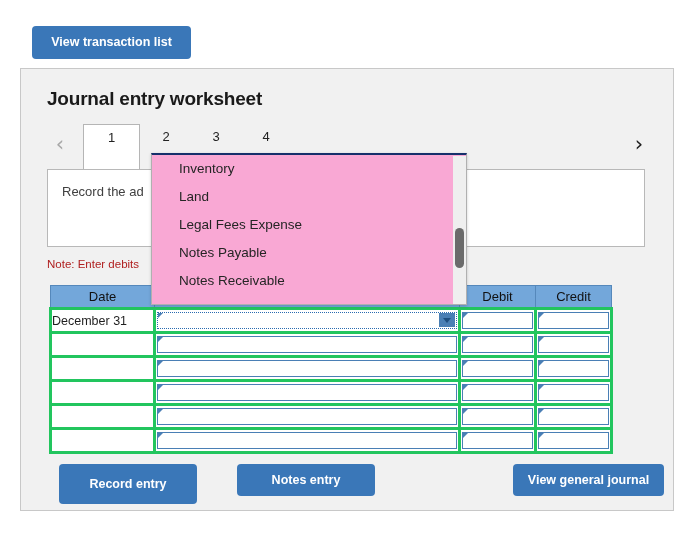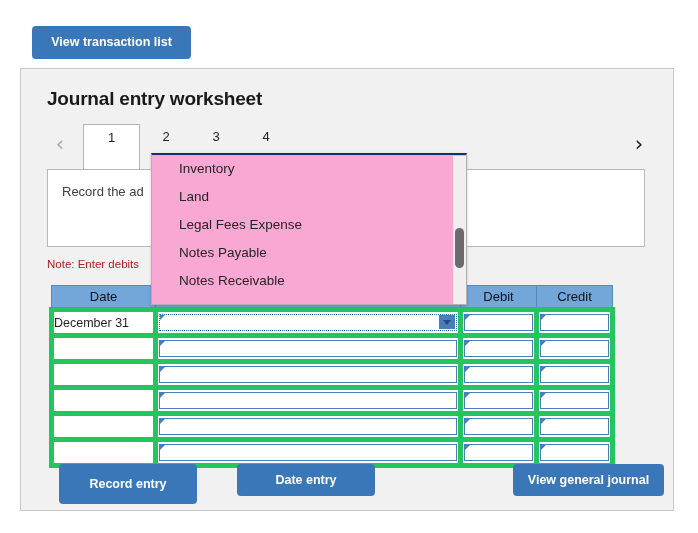--- a/index.html
+++ b/index.html
@@ -150,21 +150,21 @@
     background: #73a7da;
     border: 1px solid #5588bb;
     color: #111111;
     font-size: 13px;
     font-weight: normal;
     height: 21px;
     padding: 0;
     text-align: center;
   }
   #journal-table td {
-    border: 5px solid #22c55e;
+    border: 3px solid #22c55e;
     background: #ffffff;
     height: 21px;
     padding: 0;
     vertical-align: middle;
   }
   .col-date  { width: 104px; }
   .col-acct  { width: 305px; }
   .col-debit { width: 76px; }
   .col-credit{ width: 76px; }
 
@@ -384,21 +384,21 @@
             <div class="cellbox"></div>
           </td>
         <td>
             <div class="cellbox"></div>
           </td>
       </tr>
     </tbody>
   </table>
 
   <button id="record-entry" class="btn">Record entry</button>
-  <button id="clear-entry" class="btn">Date entry</button>
+  <button id="clear-entry" class="btn">Notes entry</button>
   <button id="view-journal" class="btn">View general journal</button>
 
   <div id="dropdown">
     <div class="dd-item">Inventory</div>
     <div class="dd-item">Land</div>
     <div class="dd-item">Legal Fees Expense</div>
     <div class="dd-item">Notes Payable</div>
     <div class="dd-item">Notes Receivable</div>
     <div class="dd-item">Prepaid Advertising</div>
     <div id="dd-scrollbar">

